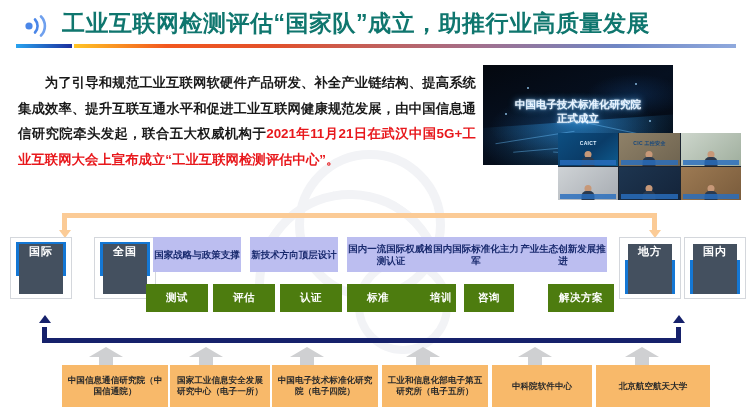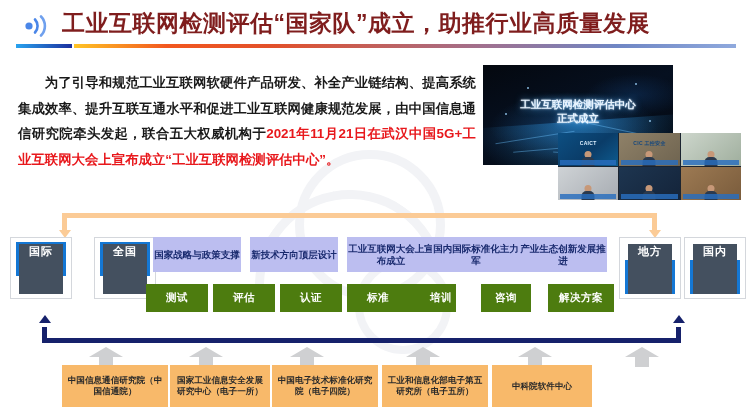--- a/index.html
+++ b/index.html
@@ -17,21 +17,21 @@
   .wm2 { width:96px;  height:96px;  left:355px; top:258px; border-width:8px; }
   .wm-arc { position:absolute; left:255px; top:190px; width:190px; height:190px;
             border:9px solid transparent; border-top-color:#f2f3f6; border-left-color:#f2f3f6;
             border-radius:50%; transform:rotate(35deg); }
 
   
   .header { position:absolute; left:0; top:0; width:752px; height:46px; }
   .hdr-icon { position:absolute; left:20px; top:14px; width:38px; height:24px; }
   .title {
     position:absolute; left:62px; top:8px; width:660px; height:30px;
-    font-size:23px; font-weight:bold; color:#7f1d1d; letter-spacing:.5px;
+    font-size:23px; font-weight:bold; color:#0f766e; letter-spacing:.5px;
     line-height:30px; white-space:nowrap;
   }
   .rule { position:absolute; left:16px; top:44px; width:720px; height:4px; }
   .rule-a { position:absolute; left:0;   top:0; width:56px;  height:4px;
             background:linear-gradient(90deg,#29a3ef 0%,#1b2f9e 100%); }
   .rule-b { position:absolute; left:58px; top:0; width:662px; height:4px;
             background:linear-gradient(90deg,#ffc425 0%,#f2571f 14%,#e2502a 30%,#a0708f 62%,#6f86c4 82%,#8fa9dd 100%); }
 
   
   .para {
@@ -176,21 +176,21 @@
       <div class="scr-line" style="left:12px;top:72px;width:80px;transform:rotate(-9deg);"></div>
       <div class="scr-line" style="left:30px;top:82px;width:110px;transform:rotate(-5deg);"></div>
       <div class="scr-line" style="left:70px;top:90px;width:100px;transform:rotate(4deg);"></div>
       <div class="scr-line" style="left:100px;top:64px;width:70px;transform:rotate(12deg);"></div>
       <div class="scr-dot" style="left:44px;top:22px;"></div>
       <div class="scr-dot" style="left:152px;top:18px;"></div>
       <div class="scr-dot" style="left:166px;top:55px;"></div>
       <div class="scr-dot" style="left:22px;top:48px;"></div>
       <div class="scr-dot" style="left:120px;top:80px;"></div>
       <div class="scr-text">
-        <div>工业互联网检测评估中心</div>
+        <div>中国电子技术标准化研究院</div>
         <div>正式成立</div>
       </div>
     </div>
 
     <div class="vgrid">
       <div class="vcell v1">
         <div class="vlogo">CAICT</div>
         <div class="vc-head"></div>
         <div class="vc-body"></div>
         <div class="vc-tag"></div>
@@ -271,30 +271,30 @@
       <div class="acc a1"></div>
       <div class="acc a2"></div>
       <div class="acc a3"></div>
       <div class="core">
         <span class="lbl">国内</span>
       </div>
     </div>
 
     <div class="cap" style="left:153px;width:88px;">国家战略与政策支撑</div>
     <div class="cap" style="left:250px;width:88px;">新技术方向顶层设计</div>
-    <div class="cap" style="left:347px;width:88px;">工业互联网大会上宣布成立</div>
+    <div class="cap" style="left:347px;width:88px;">国内一流国际权威检测认证</div>
     <div class="cap" style="left:432px;width:88px;">国内国际标准化主力军</div>
     <div class="cap" style="left:519px;width:88px;">产业生态创新发展推进</div>
 
     <div class="svc" style="left:146px;width:62px;">测试</div>
     <div class="svc" style="left:213px;width:62px;">评估</div>
     <div class="svc" style="left:280px;width:62px;">认证</div>
     <div class="svc" style="left:347px;width:62px;">标准</div>
     <div class="svc" style="left:394px;width:62px;padding-left:32px;">培训</div>
-    <div class="svc" style="left:481px;width:50px;">咨询</div>
+    <div class="svc" style="left:464px;width:50px;">咨询</div>
     <div class="svc" style="left:548px;width:66px;">解决方案</div>
 
     <div class="orgs">
       <div class="uarr" style="left:89px;">
           <div class="stem"></div>
           <div class="head"></div>
         </div>
       <div class="uarr" style="left:189px;">
           <div class="stem"></div>
           <div class="head"></div>
@@ -314,15 +314,16 @@
       <div class="uarr" style="left:625px;">
           <div class="stem"></div>
           <div class="head"></div>
         </div>
 
       <div class="org" style="left:62px;width:106px;">中国信息通信研究院（中国信通院）</div>
       <div class="org" style="left:170px;width:100px;">国家工业信息安全发展研究中心（电子一所）</div>
       <div class="org" style="left:272px;width:106px;">中国电子技术标准化研究院（电子四院）</div>
       <div class="org" style="left:382px;width:106px;">工业和信息化部电子第五研究所（电子五所）</div>
       <div class="org" style="left:492px;width:100px;">中科院软件中心</div>
+      <div class="org" style="left:596px;width:114px;">北京航空航天大学</div>
     </div>
   </div>
 </div>
 
 </body></html>

